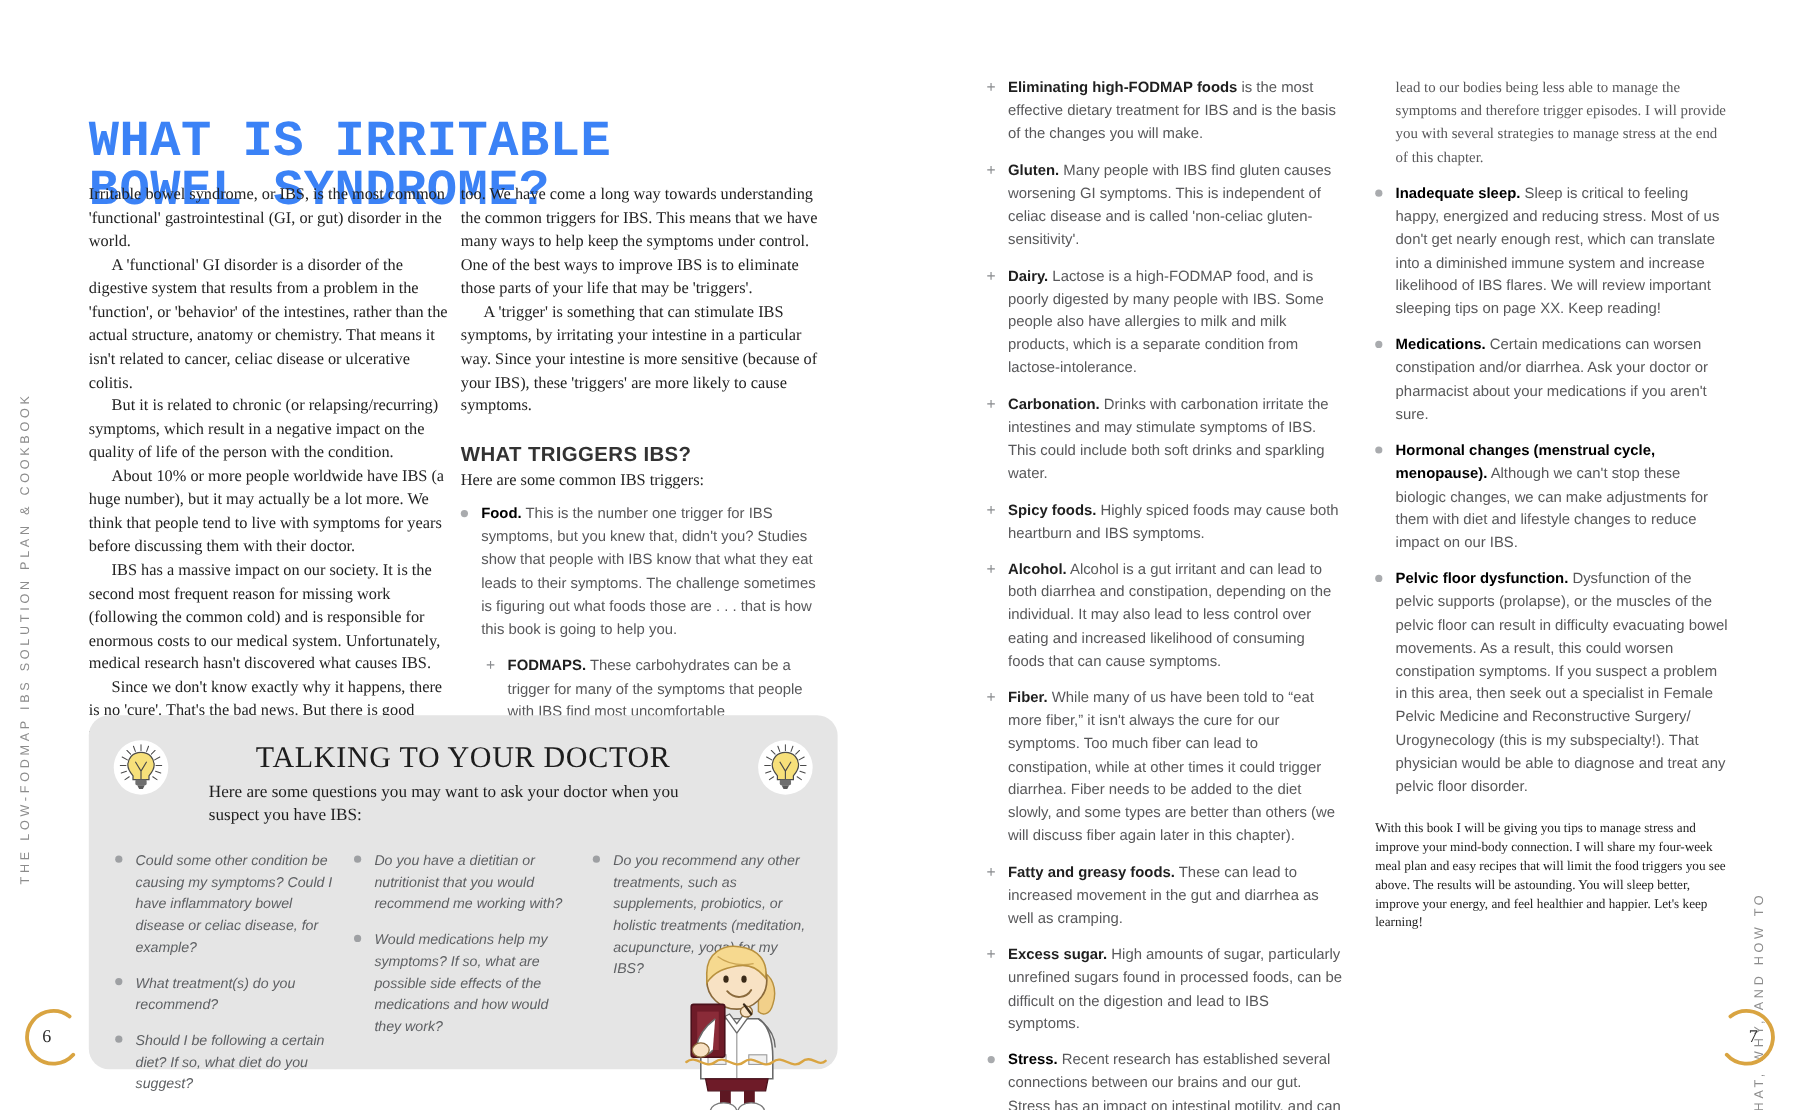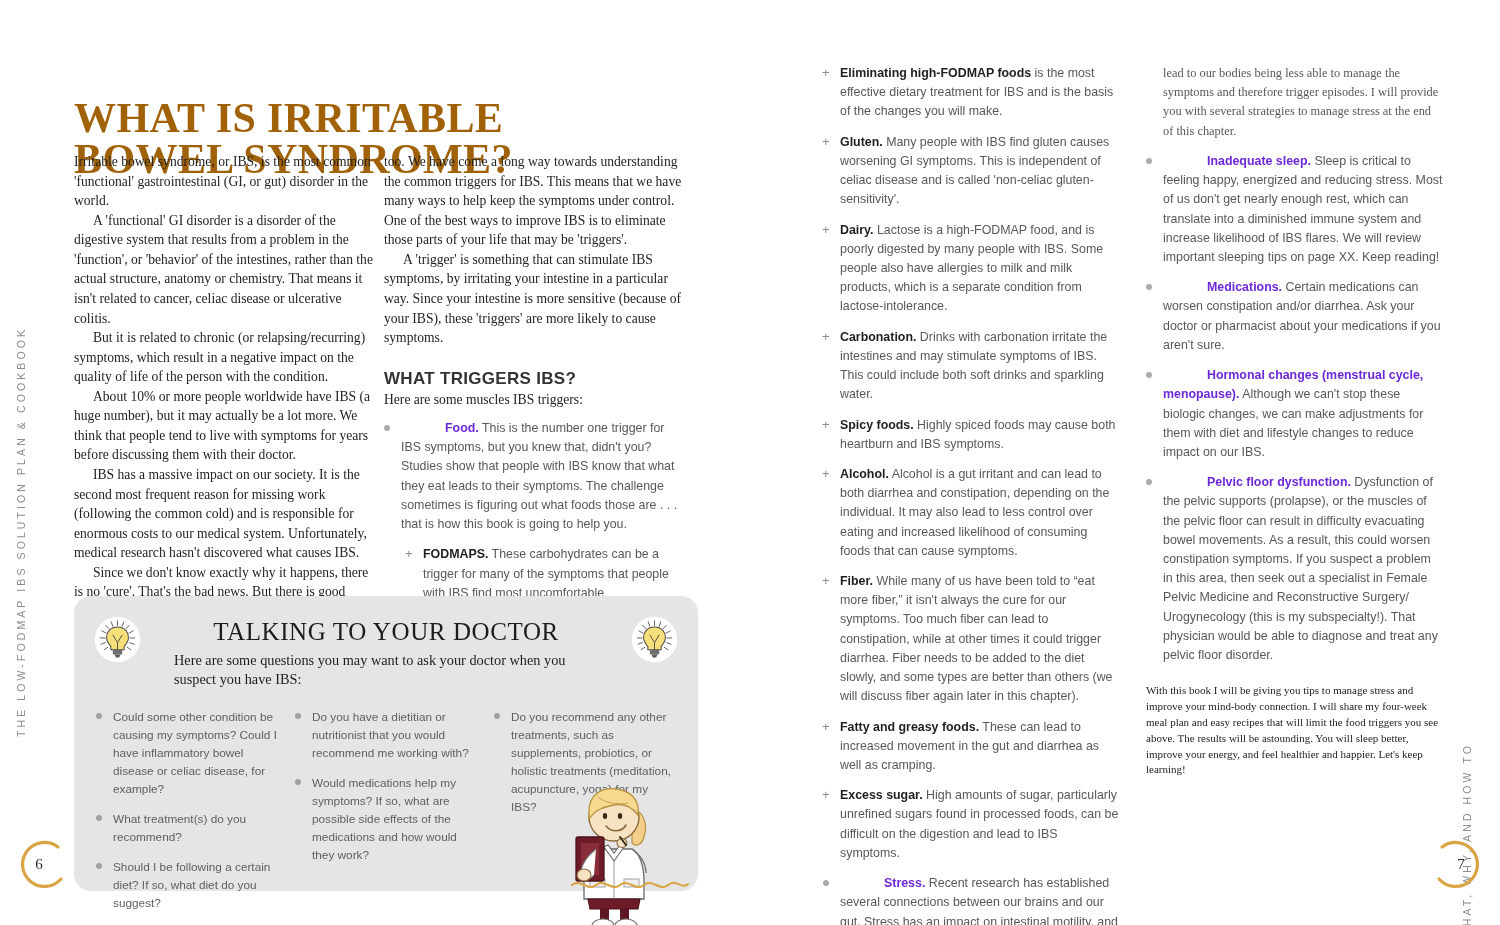--- a/index.html
+++ b/index.html
@@ -58,26 +58,26 @@
     color:#2e2e2e;
   }
   .folio-left .folio-num { padding-right:14px; }
   .folio-right .folio-num { padding-left:14px; }
 
   
   .headline {
     position:absolute;
     left:74px; top:70px;
     width:600px;
-    font-family:Liberation Serif, serif;
+    font-family:Liberation Mono, monospace;
     font-weight:bold;
     font-size:42px;
     line-height:0.98;
     letter-spacing:0.4px;
-    color:#a16207;
+    color:#3b82f6;
   }
   .headline .l2 { display:block; }
 
   
   .lcols {
     position:absolute;
     left:74px; top:152px;
     width:620px;
     display:flex;
     gap:10px;
@@ -123,21 +123,21 @@
     font-family:"Liberation Sans", sans-serif;
     font-size:12.4px;
     line-height:1.55;
     color:#58585a;
   }
   .blist > li > .bullet {
     position:absolute; left:0; top:6px;
     width:6px; height:6px; border-radius:50%;
     background:#a9abae;
   }
-  .blist b { color:#6d28d9; font-weight:bold;margin-left:44px; }
+  .blist b { color:#000000; font-weight:bold; }
 
   .plist { list-style:none; margin:8px 0 0 0; padding:0; }
   .plist > li {
     position:relative;
     padding-left:17px;
     margin-bottom:11px;
     font-family:"Liberation Sans", sans-serif;
     font-size:12.4px;
     line-height:1.55;
     color:#58585a;
@@ -174,21 +174,21 @@
     line-height:1.35;
     color:#1d1d1d;
     margin-top:5px;
     padding:0 100px;
   }
   .callout-cols {
     display:flex;
     gap:17px;
     padding:18px 22px 0 22px;
   }
-  .callout-col { width:193px; }
+  .callout-col { width:193px;font-style:italic; }
   .callout-col .blist > li {
     font-size:11.8px;
     line-height:1.53;
     color:#5e6063;
     margin-bottom:12px;
   }
   .callout-col .blist > li > .bullet { background:#9ea0a3; top:5px; }
 
   .bulb {
     position:absolute;
@@ -255,21 +255,21 @@
         <p class="ind">Since we don't know exactly why it happens, there is no 'cure'. That's the bad news. But there is good news</p>
       </div>
 
       <div class="lcol lcol-2">
         <div class="serif-body">
           <p>too. We have come a long way towards understanding the common triggers for IBS. This means that we have many ways to help keep the symptoms under control. One of the best ways to improve IBS is to eliminate those parts of your life that may be 'triggers'.</p>
           <p class="ind ital-block">A 'trigger' is something that can stimulate IBS symptoms, by irritating your intestine in a particular way. Since your intestine is more sensitive (because of your IBS), these 'triggers' are more likely to cause symptoms.</p>
         </div>
 
         <h2 class="sec-head">WHAT TRIGGERS IBS?</h2>
-        <div class="sec-lead">Here are some muscles IBS triggers:</div>
+        <div class="sec-lead">Here are some common IBS triggers:</div>
 
         <ul class="blist">
           <li>
             <span class="bullet"></span>
             <b>Food.</b><span> This is the number one trigger for IBS symptoms, but you knew that, didn't you? Studies show that people with IBS know that what they eat leads to their symptoms. The challenge sometimes is figuring out what foods those are . . . that is how this book is going to help you.</span>
           </li>
         </ul>
 
         <ul class="plist sub-plist">
           <li>

